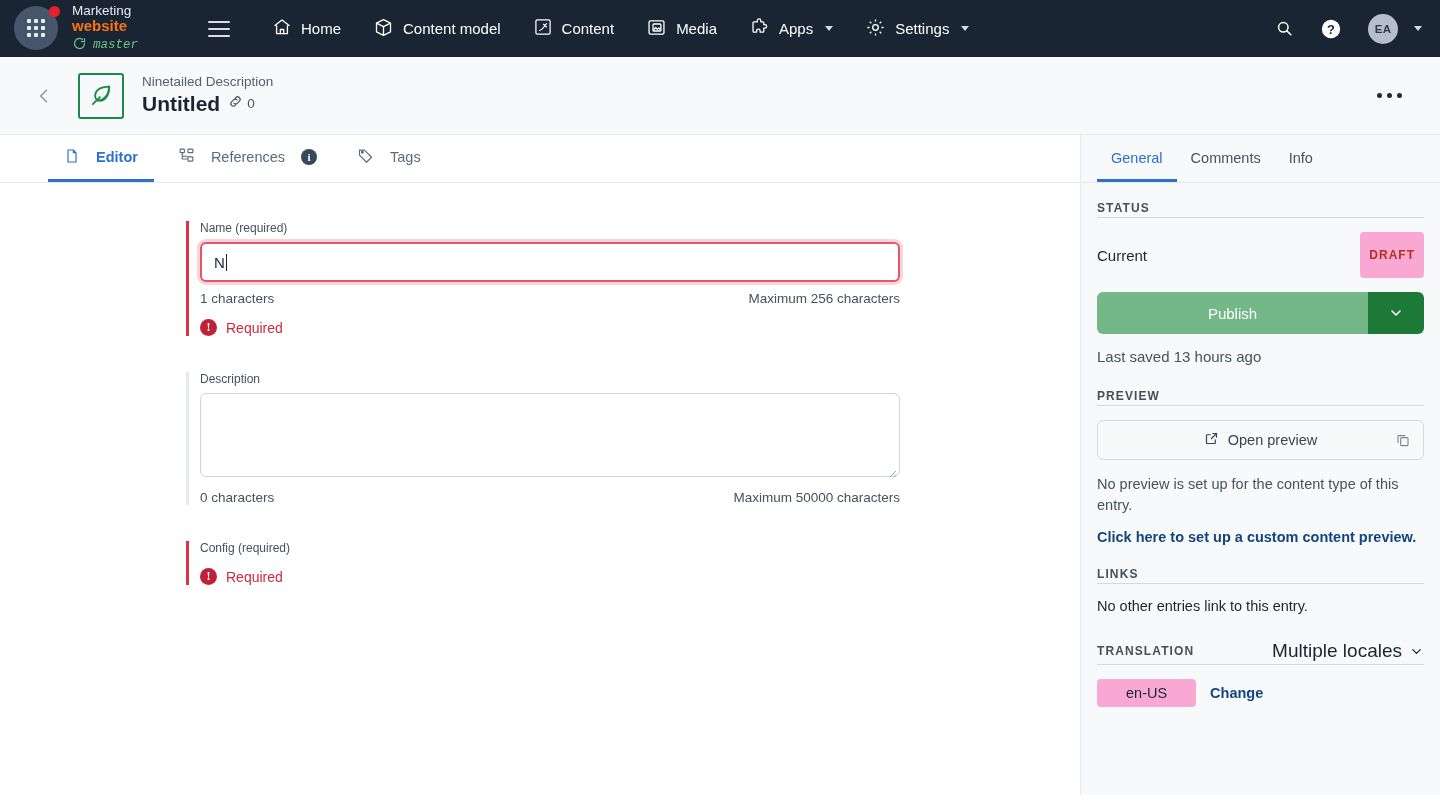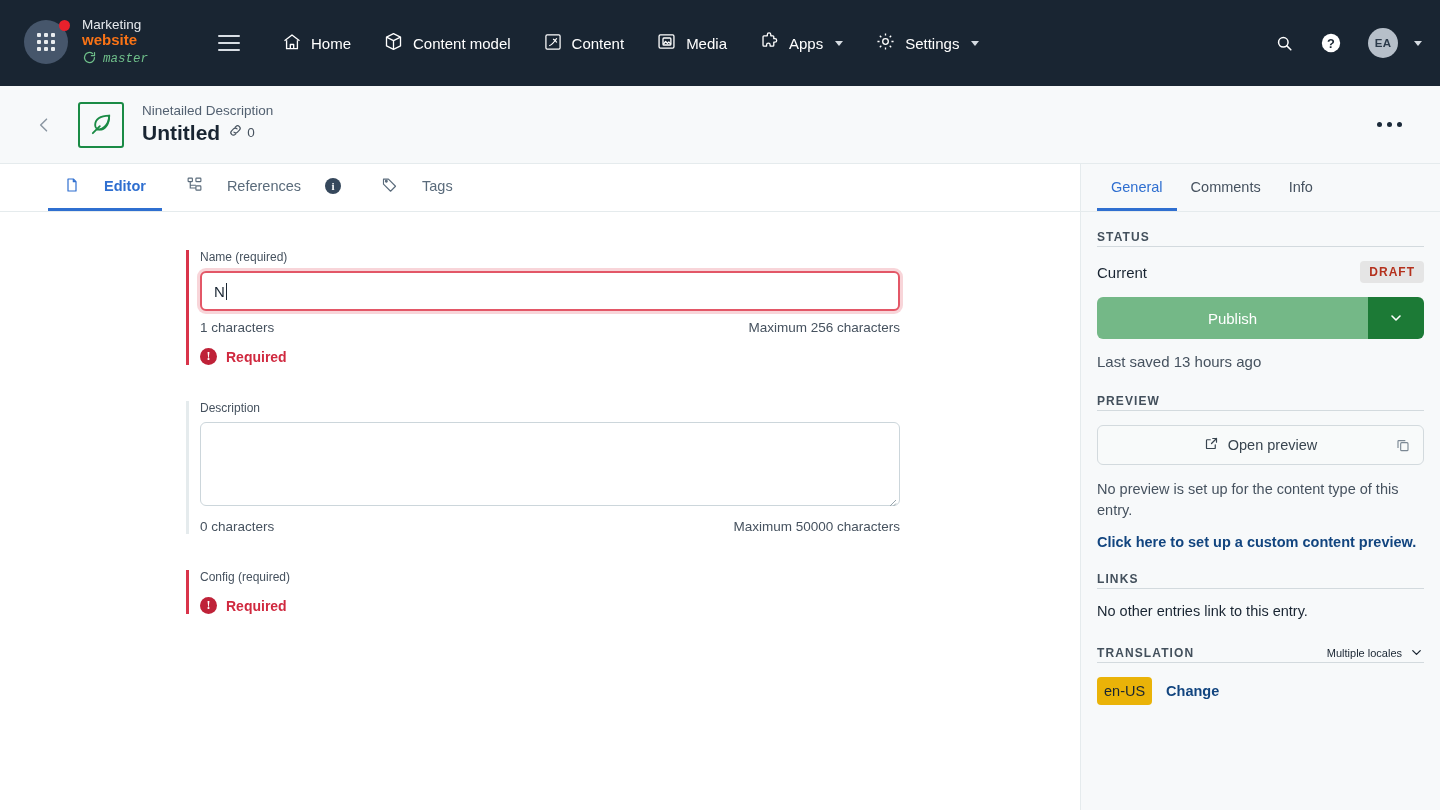--- a/index.html
+++ b/index.html
@@ -6,22 +6,22 @@
   html, body {
     width: 1440px; height: 810px;
     font-family: "Liberation Sans", sans-serif;
     background: #f7f9fa;
     overflow: hidden;
   }
   .app { width: 1440px; height: 810px; position: relative; background: #ffffff; }
 
   
   .topnav {
-    height: 86px; background: #192532; display: flex; align-items: center;
-    padding: 0 24px; position: relative;
+    height: 57px; background: #192532; display: flex; align-items: center;
+    padding: 0 14px; position: relative;
   }
   .launcher-wrap { position: relative; width: 46px; height: 46px; margin-right: 12px; flex: none; }
   .launcher {
     width: 44px; height: 44px; border-radius: 50%; background: #46566b;
     display: flex; align-items: center; justify-content: center;
   }
   .dots-grid { display: grid; grid-template-columns: repeat(3, 4px); grid-gap: 3px; }
   .dots-grid i { width: 4px; height: 4px; background: #e9ecef; border-radius: 1px; display: block; }
   .launcher-badge {
     position: absolute; top: 0px; right: 0px; width: 11px; height: 11px;
@@ -73,21 +73,21 @@
   .more-dots i { width: 5px; height: 5px; border-radius: 50%; background: #1c2b3a; display: block; }
 
   
   .body { display: flex; height: calc(810px - 71px - 79px); }
   .main-col { flex: 1; background: #ffffff; position: relative; }
   .side-col { width: 360px; background: #f7f9fa; border-left: 1px solid #e5ebed; }
 
   
   .tabs { display: flex; align-items: flex-end; height: 48px; border-bottom: 1px solid #e5ebed; padding-left: 48px; gap: 8px; }
   .tab {
-    display: flex; align-items: center; gap: 24px; font-size: 14.5px; color: #5a6b7b;
+    display: flex; align-items: center; gap: 16px; font-size: 14.5px; color: #5a6b7b;
     padding: 0 16px; height: 47px; cursor: pointer; border-bottom: 3px solid transparent;
   }
   .tab.active { color: #2f6fd0; border-bottom-color: #2f6fd0; font-weight: bold; }
   .info-dot {
     width: 16px; height: 16px; border-radius: 50%; background: #36485c; color: #fff;
     font-size: 11px; font-weight: bold; display: flex; align-items: center; justify-content: center;
     font-family: "Liberation Serif", serif;
   }
 
   
@@ -114,21 +114,21 @@
   }
   .ta-wrap { position: relative; }
   .ta-grip { position: absolute; right: 3px; bottom: 3px; width: 10px; height: 10px; pointer-events: none; }
   .counters { display: flex; justify-content: space-between; margin-top: 9px; font-size: 13.5px; color: #46525f; }
   .err-row { display: flex; align-items: center; gap: 9px; margin-top: 13px; }
   .err-icon {
     width: 17px; height: 17px; border-radius: 50%; background: #bf2238; color: #fff;
     font-size: 12px; font-weight: bold; display: flex; align-items: center; justify-content: center;
     font-family: "Liberation Serif", serif;
   }
-  .err-text { color: #d0293f; font-size: 14px; font-weight: bold; }
+  .err-text { color: #d0293f; font-size: 14px; }
 
   .config-box {
     border: 1px dashed #a8b4bc; border-radius: 6px; height: 122px;
     display: flex; flex-direction: column; align-items: center; justify-content: center; gap: 15px;
     background: #fff;
   }
   .config-actions { display: flex; align-items: center; gap: 15px; }
   .ghost-btn {
     background: #fff; border: 1px solid #c8d2d8; border-radius: 6px; height: 40px;
     padding: 0 18px; font-size: 14.5px; font-weight: bold; color: #192532; cursor: pointer;
@@ -143,26 +143,26 @@
     font-size: 14.5px; color: #46525f; padding: 0 14px; height: 47px; line-height: 47px;
     cursor: pointer; border-bottom: 3px solid transparent;
   }
   .side-tab.active { color: #2f6fd0; font-weight: normal; border-bottom-color: #2f6fd0; }
   .side-body { padding: 18px 16px 0 16px; }
   .sec-head {
     display: flex; align-items: center; justify-content: space-between;
     border-bottom: 1px solid #d3dade; padding-bottom: 2px; margin-bottom: 14px;
   }
   .sec-title { font-size: 12px; letter-spacing: 1.1px; font-weight: bold; color: #43505c; }
-  .sec-head-right { display: flex; align-items: center; gap: 7px; font-size: 11px; color: #192532; }
+  .sec-head-right { display: flex; align-items: center; gap: 7px; font-size: 19px; color: #192532; }
   .status-row { display: flex; align-items: center; justify-content: space-between; margin-bottom: 14px; }
   .status-label { font-size: 15px; color: #192532; }
   .badge-draft {
-    background: #e5e5e5; color: #b4311d; font-size: 12px; font-weight: bold; letter-spacing: 1px;
-    padding: 4px 9px; border-radius: 4px;
+    background: #f9a8d4; color: #b4311d; font-size: 12px; font-weight: bold; letter-spacing: 1px;
+    padding: 16px 9px; border-radius: 4px;
   }
   .publish-row { display: flex; height: 42px; border-radius: 6px; overflow: hidden; margin-bottom: 14px; }
   .publish-main {
     flex: 1; background: #74b887; color: #ffffff; font-size: 15px;
     display: flex; align-items: center; justify-content: center; cursor: pointer;
   }
   .publish-caret {
     width: 56px; background: #1c7a36; display: flex; align-items: center; justify-content: center; cursor: pointer;
   }
   .last-saved { font-size: 15px; color: #46525f; margin-bottom: 24px; }
@@ -170,21 +170,21 @@
   .preview-btn {
     height: 40px; border: 1px solid #d3dade; border-radius: 6px; background: #f8fafa;
     display: flex; align-items: center; justify-content: center; gap: 9px;
     font-size: 14.5px; color: #38444f; position: relative; margin-bottom: 14px; cursor: pointer;
   }
   .preview-copy { position: absolute; right: 12px; display: flex; cursor: pointer; }
   .side-p { font-size: 14.5px; color: #46525f; line-height: 1.42; margin-bottom: 14px; }
   .side-link { font-size: 14.5px; color: #12457f; font-weight: bold; text-decoration: none; cursor: pointer; display: block; margin-bottom: 22px; }
   .side-plain { font-size: 14.5px; color: #192532; margin-bottom: 26px; }
   .locale-row { display: flex; align-items: center; gap: 14px; }
-  .locale-chip { background: #eab308; border-radius: 4px; padding: 6px 7px; font-size: 14.5px; color: #192532; }
+  .locale-chip { background: #f9a8d4; border-radius: 4px; padding: 6px 29px; font-size: 14.5px; color: #192532; }
   .change-link { font-size: 14.5px; color: #12457f; font-weight: bold; cursor: pointer; }
   .chev-down-sm { display: inline-block; }
 </style>
 </head>
 <body>
 
 <div class="app">
 
   <div class="topnav">
 

